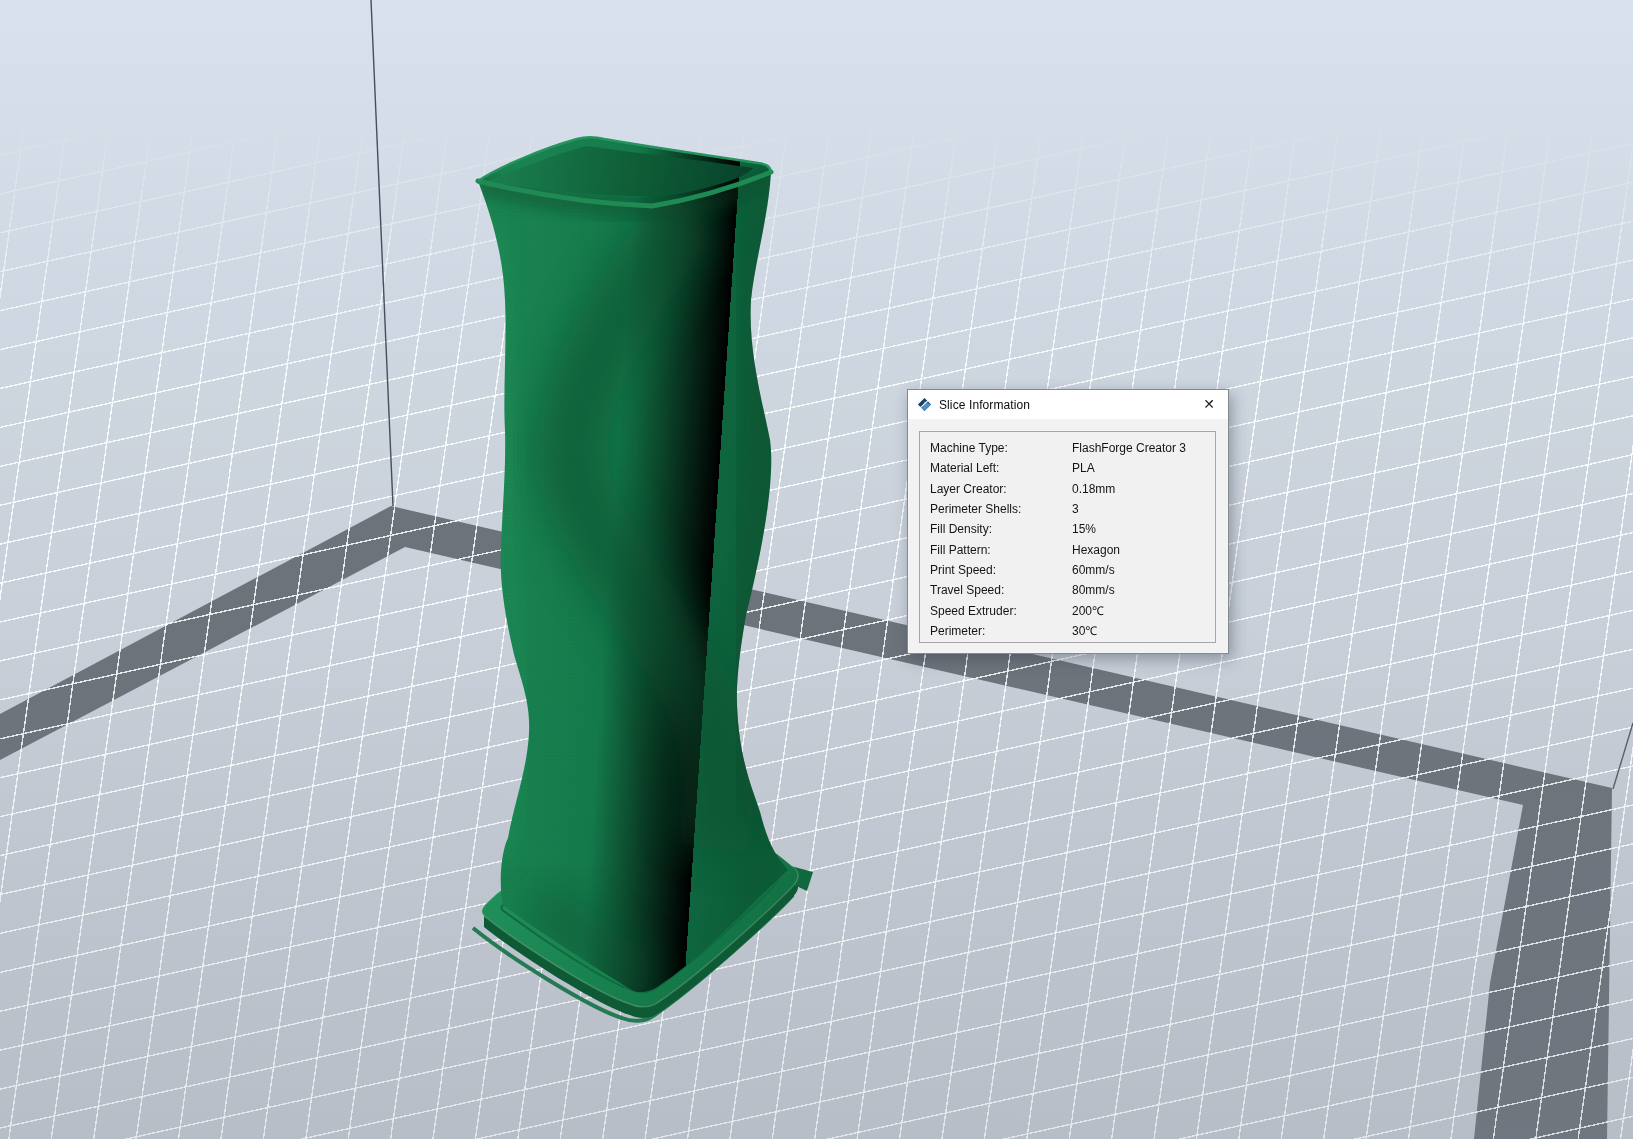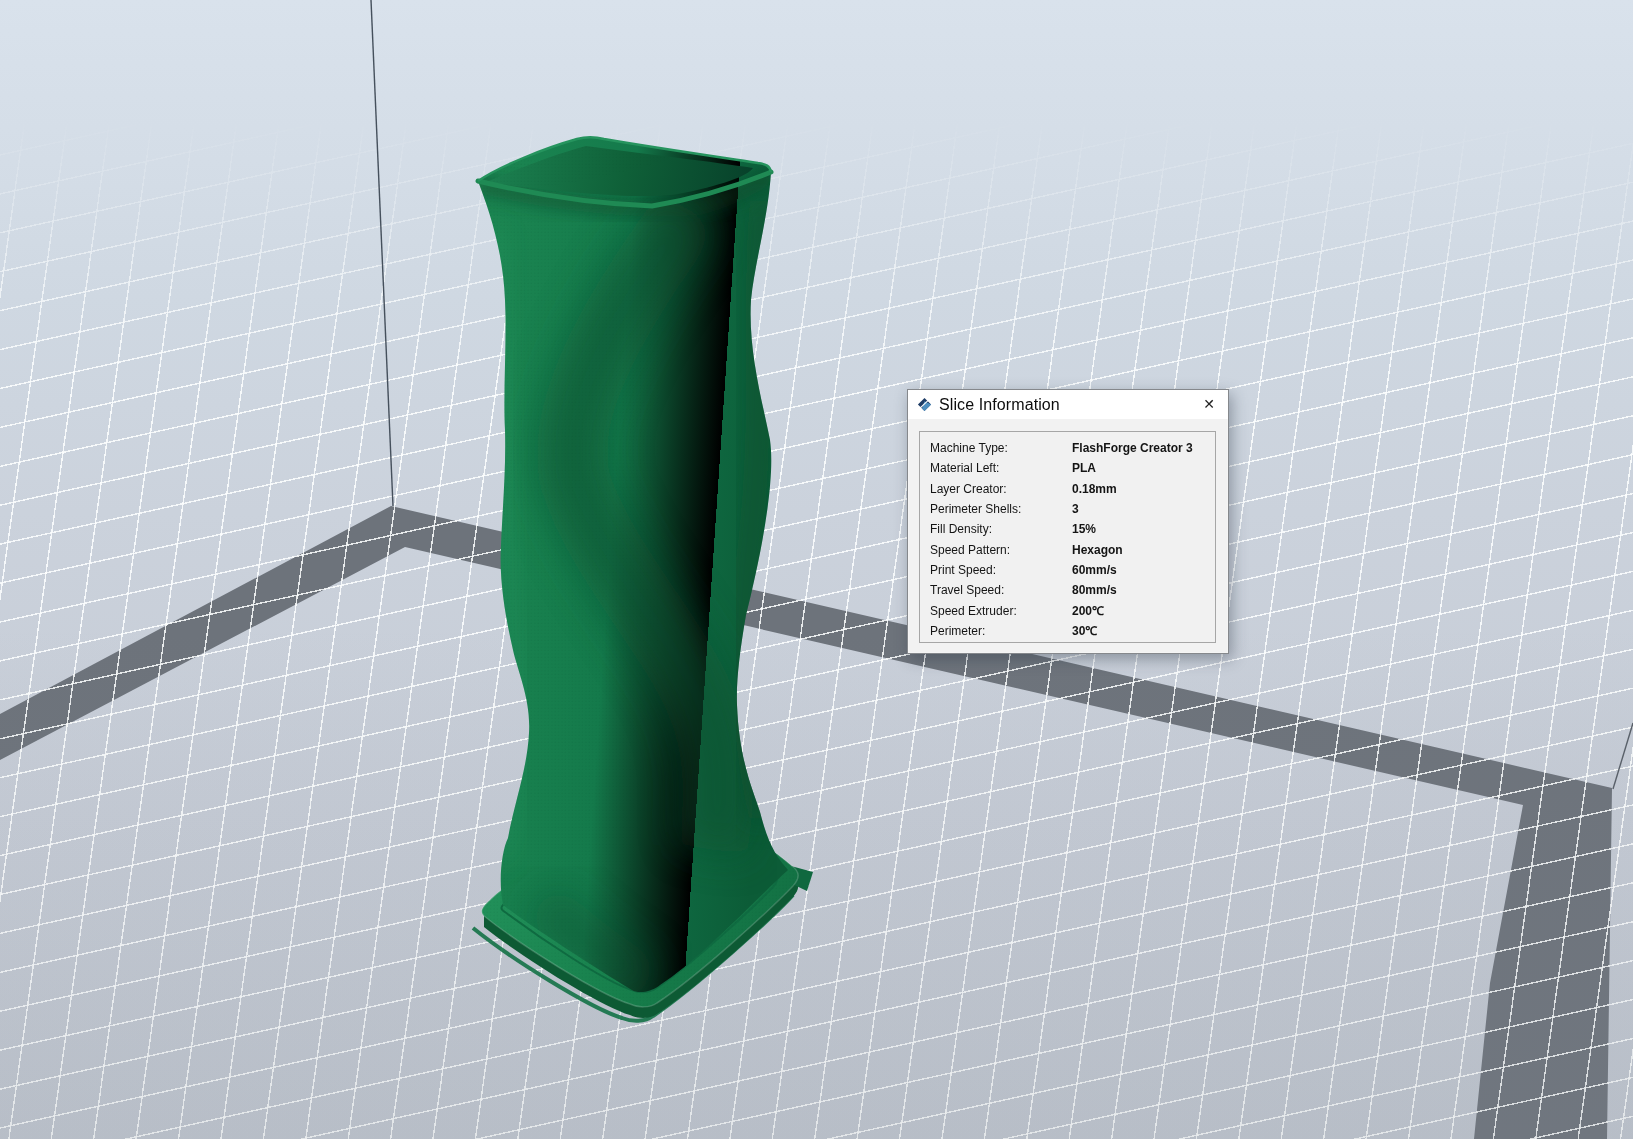--- a/index.html
+++ b/index.html
@@ -32,30 +32,30 @@
     background:linear-gradient(180deg, rgba(150,160,172,0) 55%, rgba(128,136,148,0.16) 100%);}
 
   
   .dialog{position:absolute;left:907px;top:389px;width:320px;height:263px;
     background:var(--dialog_bg);border:1px solid #85888c;
     box-shadow:3px 5px 14px rgba(45,55,70,0.40), 0 0 0 1px rgba(255,255,255,0.25) inset;
     font-family:"Liberation Sans",sans-serif;}
   .titlebar{position:absolute;left:0;top:0;right:0;height:29px;background:var(--titlebar_bg);
     display:flex;align-items:center;padding-left:9px;box-sizing:border-box;}
   .titlebar .logo{width:15px;height:15px;flex:0 0 auto;}
-  .titlebar .title{margin-left:7px;font-size:16px;color:#0c0c0c;letter-spacing:0.1px;text-align:right;}
+  .titlebar .title{margin-left:7px;font-size:12px;color:#0c0c0c;letter-spacing:0.1px;text-align:right;}
   .close-btn{position:absolute;right:0;top:0;width:38px;height:29px;border:0;background:transparent;
     font-size:14px;line-height:29px;text-align:center;color:#222;padding:0;cursor:pointer;
     font-family:"DejaVu Sans",sans-serif;}
   .panel{position:absolute;left:11px;right:12px;top:41px;bottom:10px;
     background:var(--panel_bg);border:1px solid var(--panel_border);box-sizing:border-box;
     padding:6px 0 0 10px;}
   .info-row{display:flex;height:20.3px;align-items:center;font-size:12px;color:#141414;}
   .info-row .lbl{width:142px;flex:0 0 auto;}
-  .info-row .val{flex:1;font-weight:bold;}
+  .info-row .val{flex:1;}
 </style>
 </head>
 <body>
 
 <div class="scene">
 
   <div class="sky"></div>
 
   <svg class="layer" viewBox="0 0 1633 1139" aria-hidden="true">
     <polygon points="0,714 391,506 1612,788 1607,1139 1474,1139 1490,983 1523,805 405,547 0,760" fill="var(--platform_band)"></polygon>
@@ -200,21 +200,21 @@
       </div>
       <div class="info-row">
         <span class="lbl">Perimeter Shells:</span>
         <span class="val">3</span>
       </div>
       <div class="info-row">
         <span class="lbl">Fill Density:</span>
         <span class="val">15%</span>
       </div>
       <div class="info-row">
-        <span class="lbl">Speed Pattern:</span>
+        <span class="lbl">Fill Pattern:</span>
         <span class="val">Hexagon</span>
       </div>
       <div class="info-row">
         <span class="lbl">Print Speed:</span>
         <span class="val">60mm/s</span>
       </div>
       <div class="info-row">
         <span class="lbl">Travel Speed:</span>
         <span class="val">80mm/s</span>
       </div>

